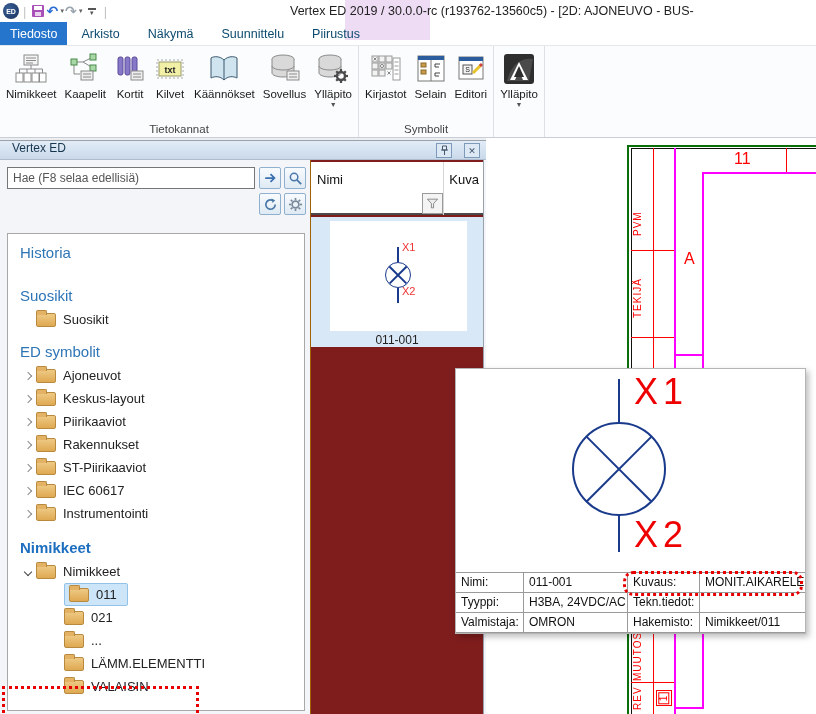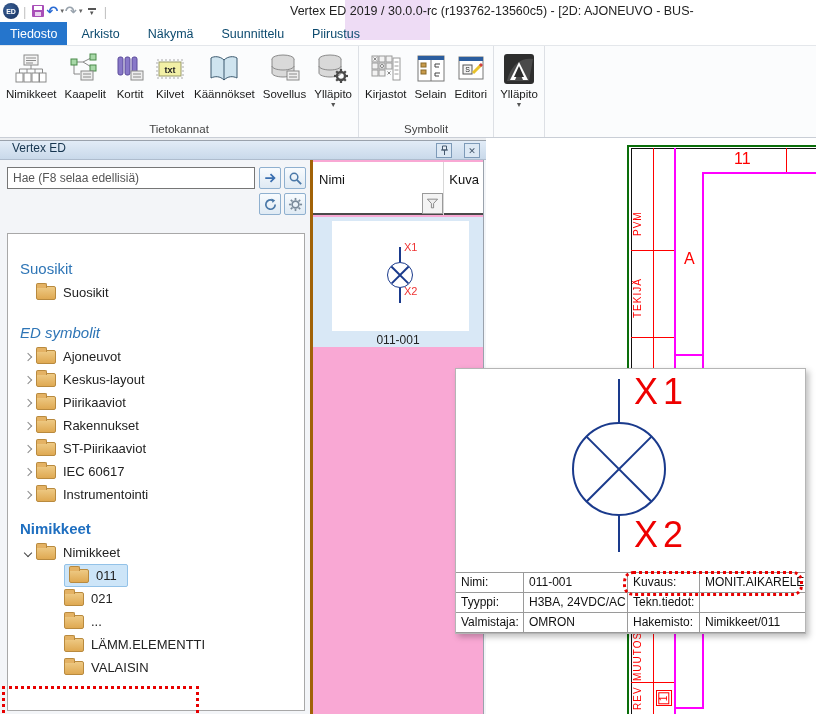--- a/index.html
+++ b/index.html
@@ -54,36 +54,36 @@
   #search-input::placeholder { color:#555; }
   .sq-btn { position:absolute; top:0; width:22px; height:22px; border:1px solid #8fb0cf; border-radius:2px; background:linear-gradient(#f8fbfe,#dfeaf4); display:flex; align-items:center; justify-content:center; }
   #go-btn { left:252px; }
   #find-btn { left:277px; }
   #refresh-btn { top:26px; left:252px; }
   #gear-btn { top:26px; left:277px; }
 
   #tree-box { position:absolute; left:7px; top:92px; width:298px; height:478px; background:#fff; border:1px solid #a8a8a8; overflow:hidden; }
   .tree-heading { font-size:15px; color:#2e75b6; margin:26px 0 4px 12px; }
   .tree-heading.first { margin-top:10px; }
-  .tree-heading.eds { margin-top:20px;font-style:italic; }
+  .tree-heading.eds { margin-top:12px; }
   .tree-heading.nim { margin-top:14px; font-weight:bold; color:#1f6fc0; }
   .trow { display:flex; align-items:center; height:23px; padding-left:12px; font-size:13px; color:#222; }
   .trow .sp { width:16px; }
   .chev { width:16px; display:flex; align-items:center; justify-content:center; }
   .chev::before { content:""; width:5px; height:5px; border-right:1.5px solid #8a8a8a; border-top:1.5px solid #8a8a8a; transform:rotate(45deg); }
   .chev.open::before { border-color:#444; transform:rotate(135deg); }
   .folder { position:relative; width:20px; height:14px; background:linear-gradient(#eeca85,#dfa952); border:1px solid #b98a3e; border-radius:2px; margin-right:7px; flex:none; }
   .folder::before { content:""; position:absolute; left:-1px; top:-4px; width:9px; height:4px; background:#e4b264; border:1px solid #b98a3e; border-bottom:none; border-radius:2px 2px 0 0; }
   .trow.child { padding-left:56px; }
   .selwrap { display:inline-flex; align-items:center; background:#cde5f8; border:1px solid #93c2e8; border-radius:2px; padding:3px 10px 3px 4px; }
 
   #tree-redbox { position:absolute; left:2px; top:545px; width:197px; height:159px; border:3px dotted #e80000; z-index:12; pointer-events:none; }
 
   
-  #symlist { position:absolute; left:310px; top:160px; width:174px; height:554px; background:#f9a8d4; border-left:3px solid #a16207; border-right:1px solid #9aa2ac; }
+  #symlist { position:absolute; left:310px; top:160px; width:174px; height:554px; background:#7f1d1d; border-left:1px solid #a16207; border-right:1px solid #9aa2ac; }
   #symlist-header { position:absolute; left:0; top:2px; width:100%; height:53px; background:#fff; border-bottom:2px solid #4a4a4a; }
   #col-nimi { position:absolute; left:6px; top:10px; font-size:13px; color:#111; }
   #col-kuva { position:absolute; right:4px; top:10px; font-size:13px; color:#111; }
   #col-div { position:absolute; right:39px; top:0; height:53px; border-left:1px solid #d8d8d8; }
   #filter-btn { position:absolute; right:40px; top:31px; width:21px; height:21px; border:1px solid #9a9a9a; background:#f4f4f4; display:flex; align-items:center; justify-content:center; }
   #sym-sel { position:absolute; left:0; top:57px; width:100%; height:130px; background:#d9e8f6; }
   #sym-tile { position:absolute; left:19px; top:4px; width:137px; height:110px; background:#fff; }
   .navy { background:#1a3a8c; }
   #st-topline { position:absolute; left:67px; top:26px; width:1.5px; height:15px; }
   #st-botline { position:absolute; left:67px; top:67px; width:1.5px; height:15px; }
@@ -408,20 +408,21 @@
               <line x1="3" y1="3" x2="4.8" y2="4.8"></line>
               <line x1="11.2" y1="11.2" x2="13" y2="13"></line>
               <line x1="13" y1="3" x2="11.2" y2="4.8"></line>
               <line x1="4.8" y1="11.2" x2="3" y2="13"></line>
             </g>
           </svg>
       </span>
     </div>
 
     <div id="tree-box">
+      <div class="tree-heading first">Historia</div>
       <div class="tree-heading">Suosikit</div>
       <div class="trow">
         <span class="sp"></span>
         <span class="folder"></span>
         <span>Suosikit</span>
       </div>
       <div class="tree-heading eds">ED symbolit</div>
       <div class="trow">
           <span class="chev"></span>
           <span class="folder"></span>

